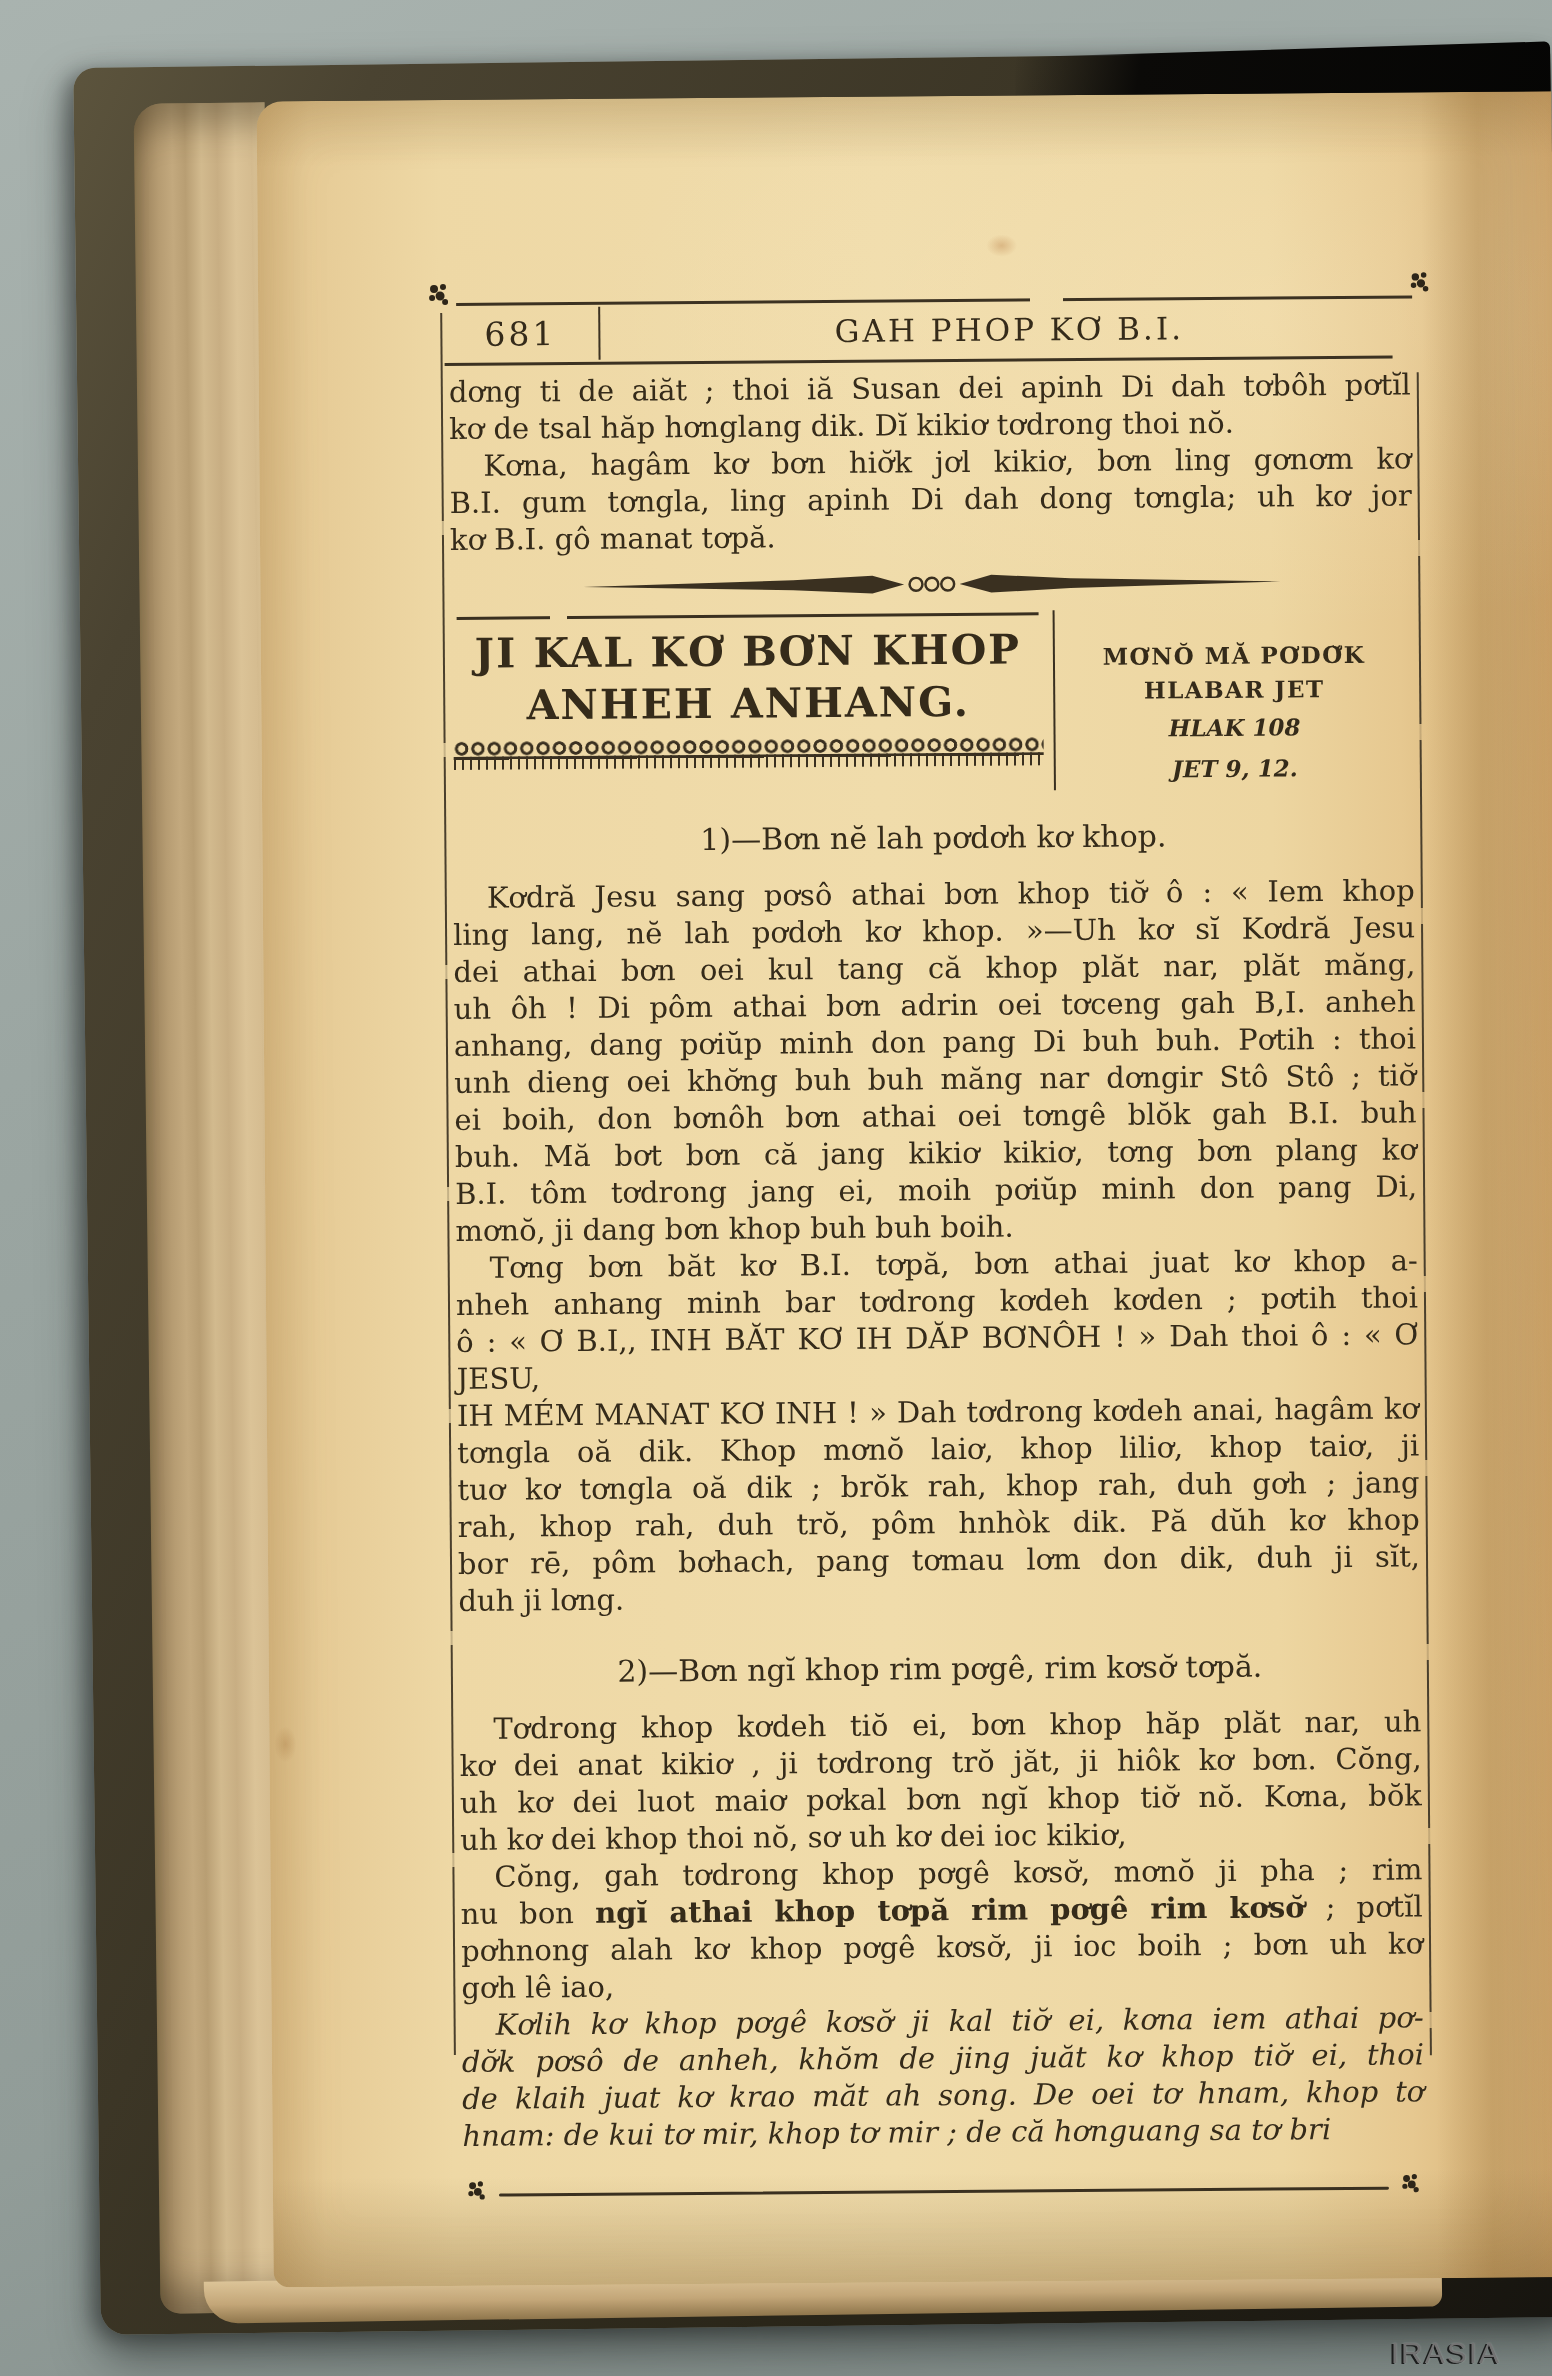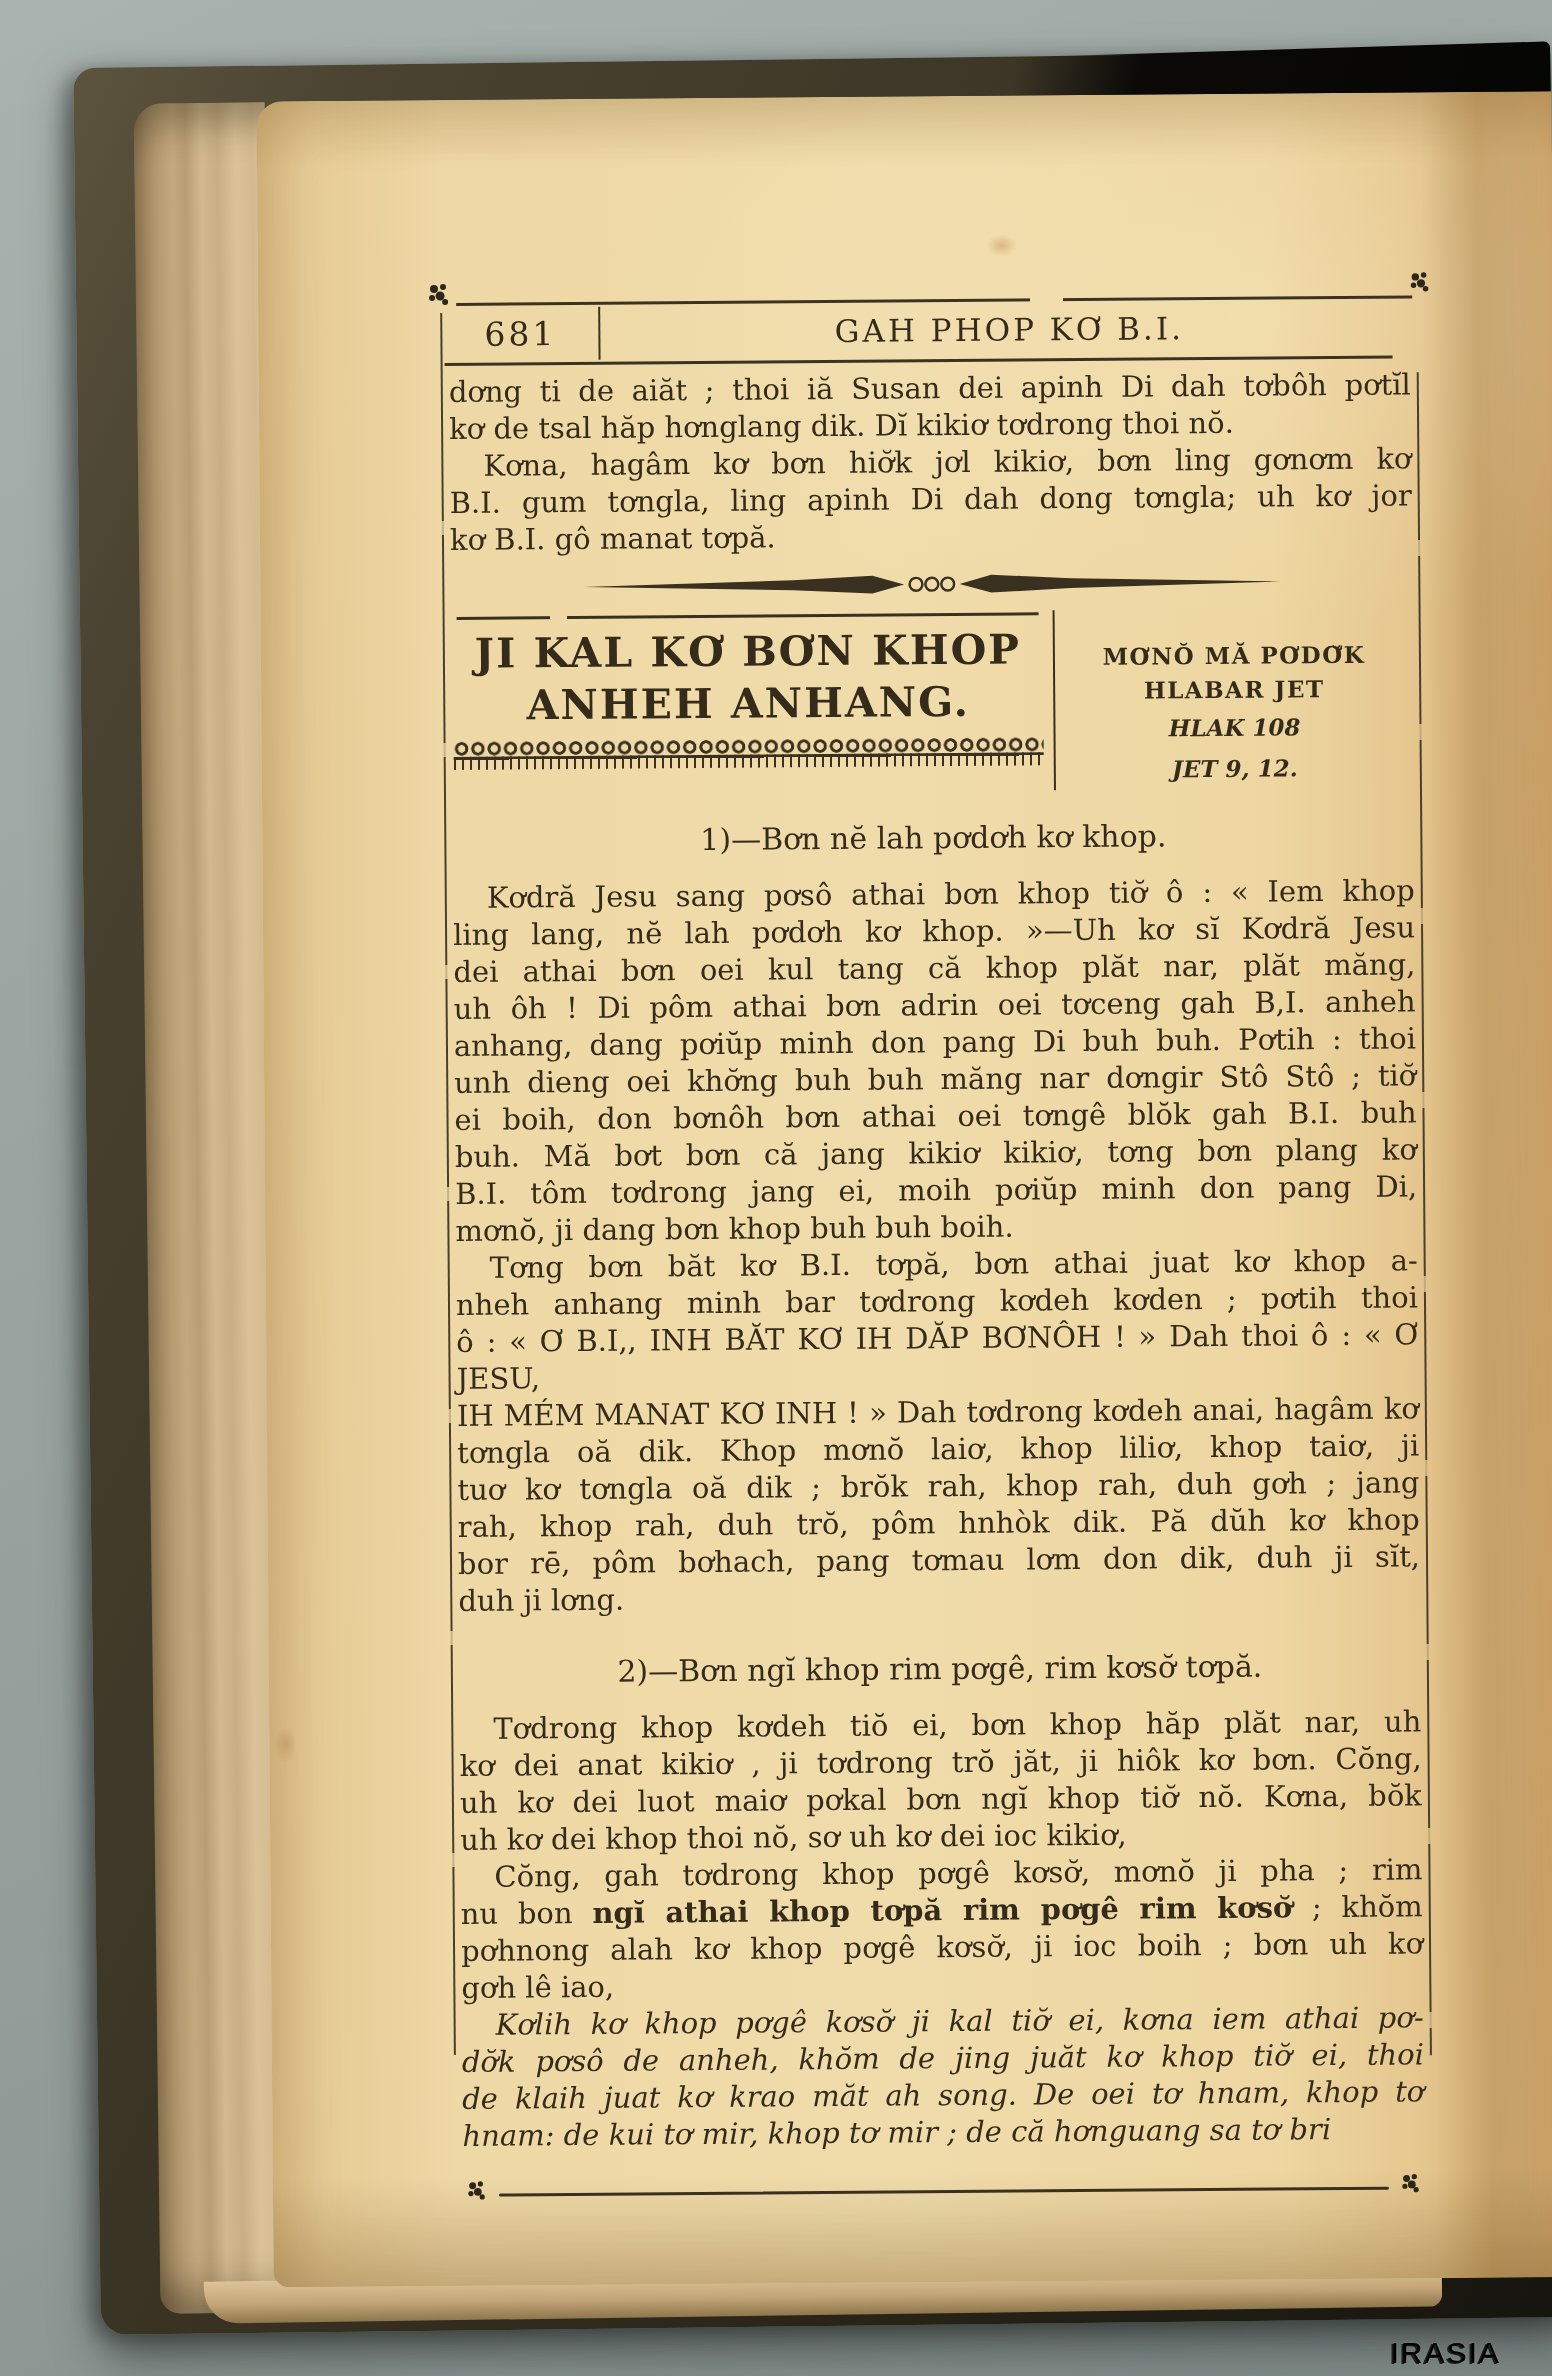--- a/index.html
+++ b/index.html
@@ -99,21 +99,21 @@
   .sub-heading { text-align:center; font-size:30px; }
   .sub-heading.first  { margin:28px 0 20px; }
   .sub-heading.second { margin:34px 0 20px; }
 
   .bottom-rule-row { display:flex; align-items:center; margin-top:22px; padding:0 2px; }
   .bottom-rule { flex:1; height:3px; background:#3a3020; margin:0 10px; border-radius:2px; }
 
   .watermark {
     position:absolute; right:51px; bottom:6px;
     font-family:"Liberation Sans", sans-serif; font-size:30px; letter-spacing:2px;
-    color:#000000; text-shadow:-2px 1px 0 rgba(12,12,12,.85), 0 0 2px rgba(255,255,255,.25);
+    color:#737373; text-shadow:-2px 1px 0 rgba(12,12,12,.85), 0 0 2px rgba(255,255,255,.25);
   }
   svg.fleuron { display:inline-block; }
 </style>
 </head>
 <body>
 
 <div class="book-cover">
   <div class="cover-black-corner"></div>
 </div>
 <div class="page-stack-left"></div>
@@ -222,21 +222,21 @@
       <div class="sub-heading second">2)—Bơn ngĭ khop rim pơgê, rim kơsơ̆ tơpă.</div>
 
       <div class="para indent">
           <div class="tline tline-first"><span>Tơdrong khop kơdeh tiŏ ei, bơn khop hăp plăt nar, uh</span></div>
           <div class="tline"><span>kơ dei anat kikiơ , ji tơdrong trŏ jăt, ji hiôk kơ bơn. Cŏng,</span></div>
           <div class="tline"><span>uh kơ dei luot maiơ pơkal bơn ngĭ khop tiơ̆ nŏ. Kơna, bŏk</span></div>
           <div class="tline tline-last"><span>uh kơ dei khop thoi nŏ, sơ uh kơ dei ioc kikiơ,</span></div>
         </div>
       <div class="para indent">
           <div class="tline tline-first"><span>Cŏng, gah tơdrong khop pơgê kơsơ̆, mơnŏ ji pha ; rim</span></div>
-          <div class="tline"><span>nu bon </span><b>ngĭ athai khop tơpă rim pơgê rim kơsơ̆</b><span> ; khŏm</span></div>
+          <div class="tline"><span>nu bon </span><b>ngĭ athai khop tơpă rim pơgê rim kơsơ̆</b><span> ; pơtĭl</span></div>
           <div class="tline"><span>pơhnong alah kơ khop pơgê kơsơ̆, ji ioc boih ; bơn uh kơ</span></div>
           <div class="tline tline-last"><span>gơh lê iao,</span></div>
         </div>
       <div class="para indent italic-para">
           <div class="tline tline-first"><span>Kơlih kơ khop pơgê kơsơ̆ ji kal tiơ̆ ei, kơna iem athai pơ-</span></div>
           <div class="tline"><span>dơ̆k pơsô de anheh, khŏm de jing juăt kơ khop tiơ̆ ei, thoi</span></div>
           <div class="tline"><span>de klaih juat kơ krao măt ah song. De oei tơ hnam, khop tơ</span></div>
           <div class="tline tline-last"><span>hnam: de kui tơ mir, khop tơ mir ; de că hơnguang sa tơ bri</span></div>
         </div>
 

